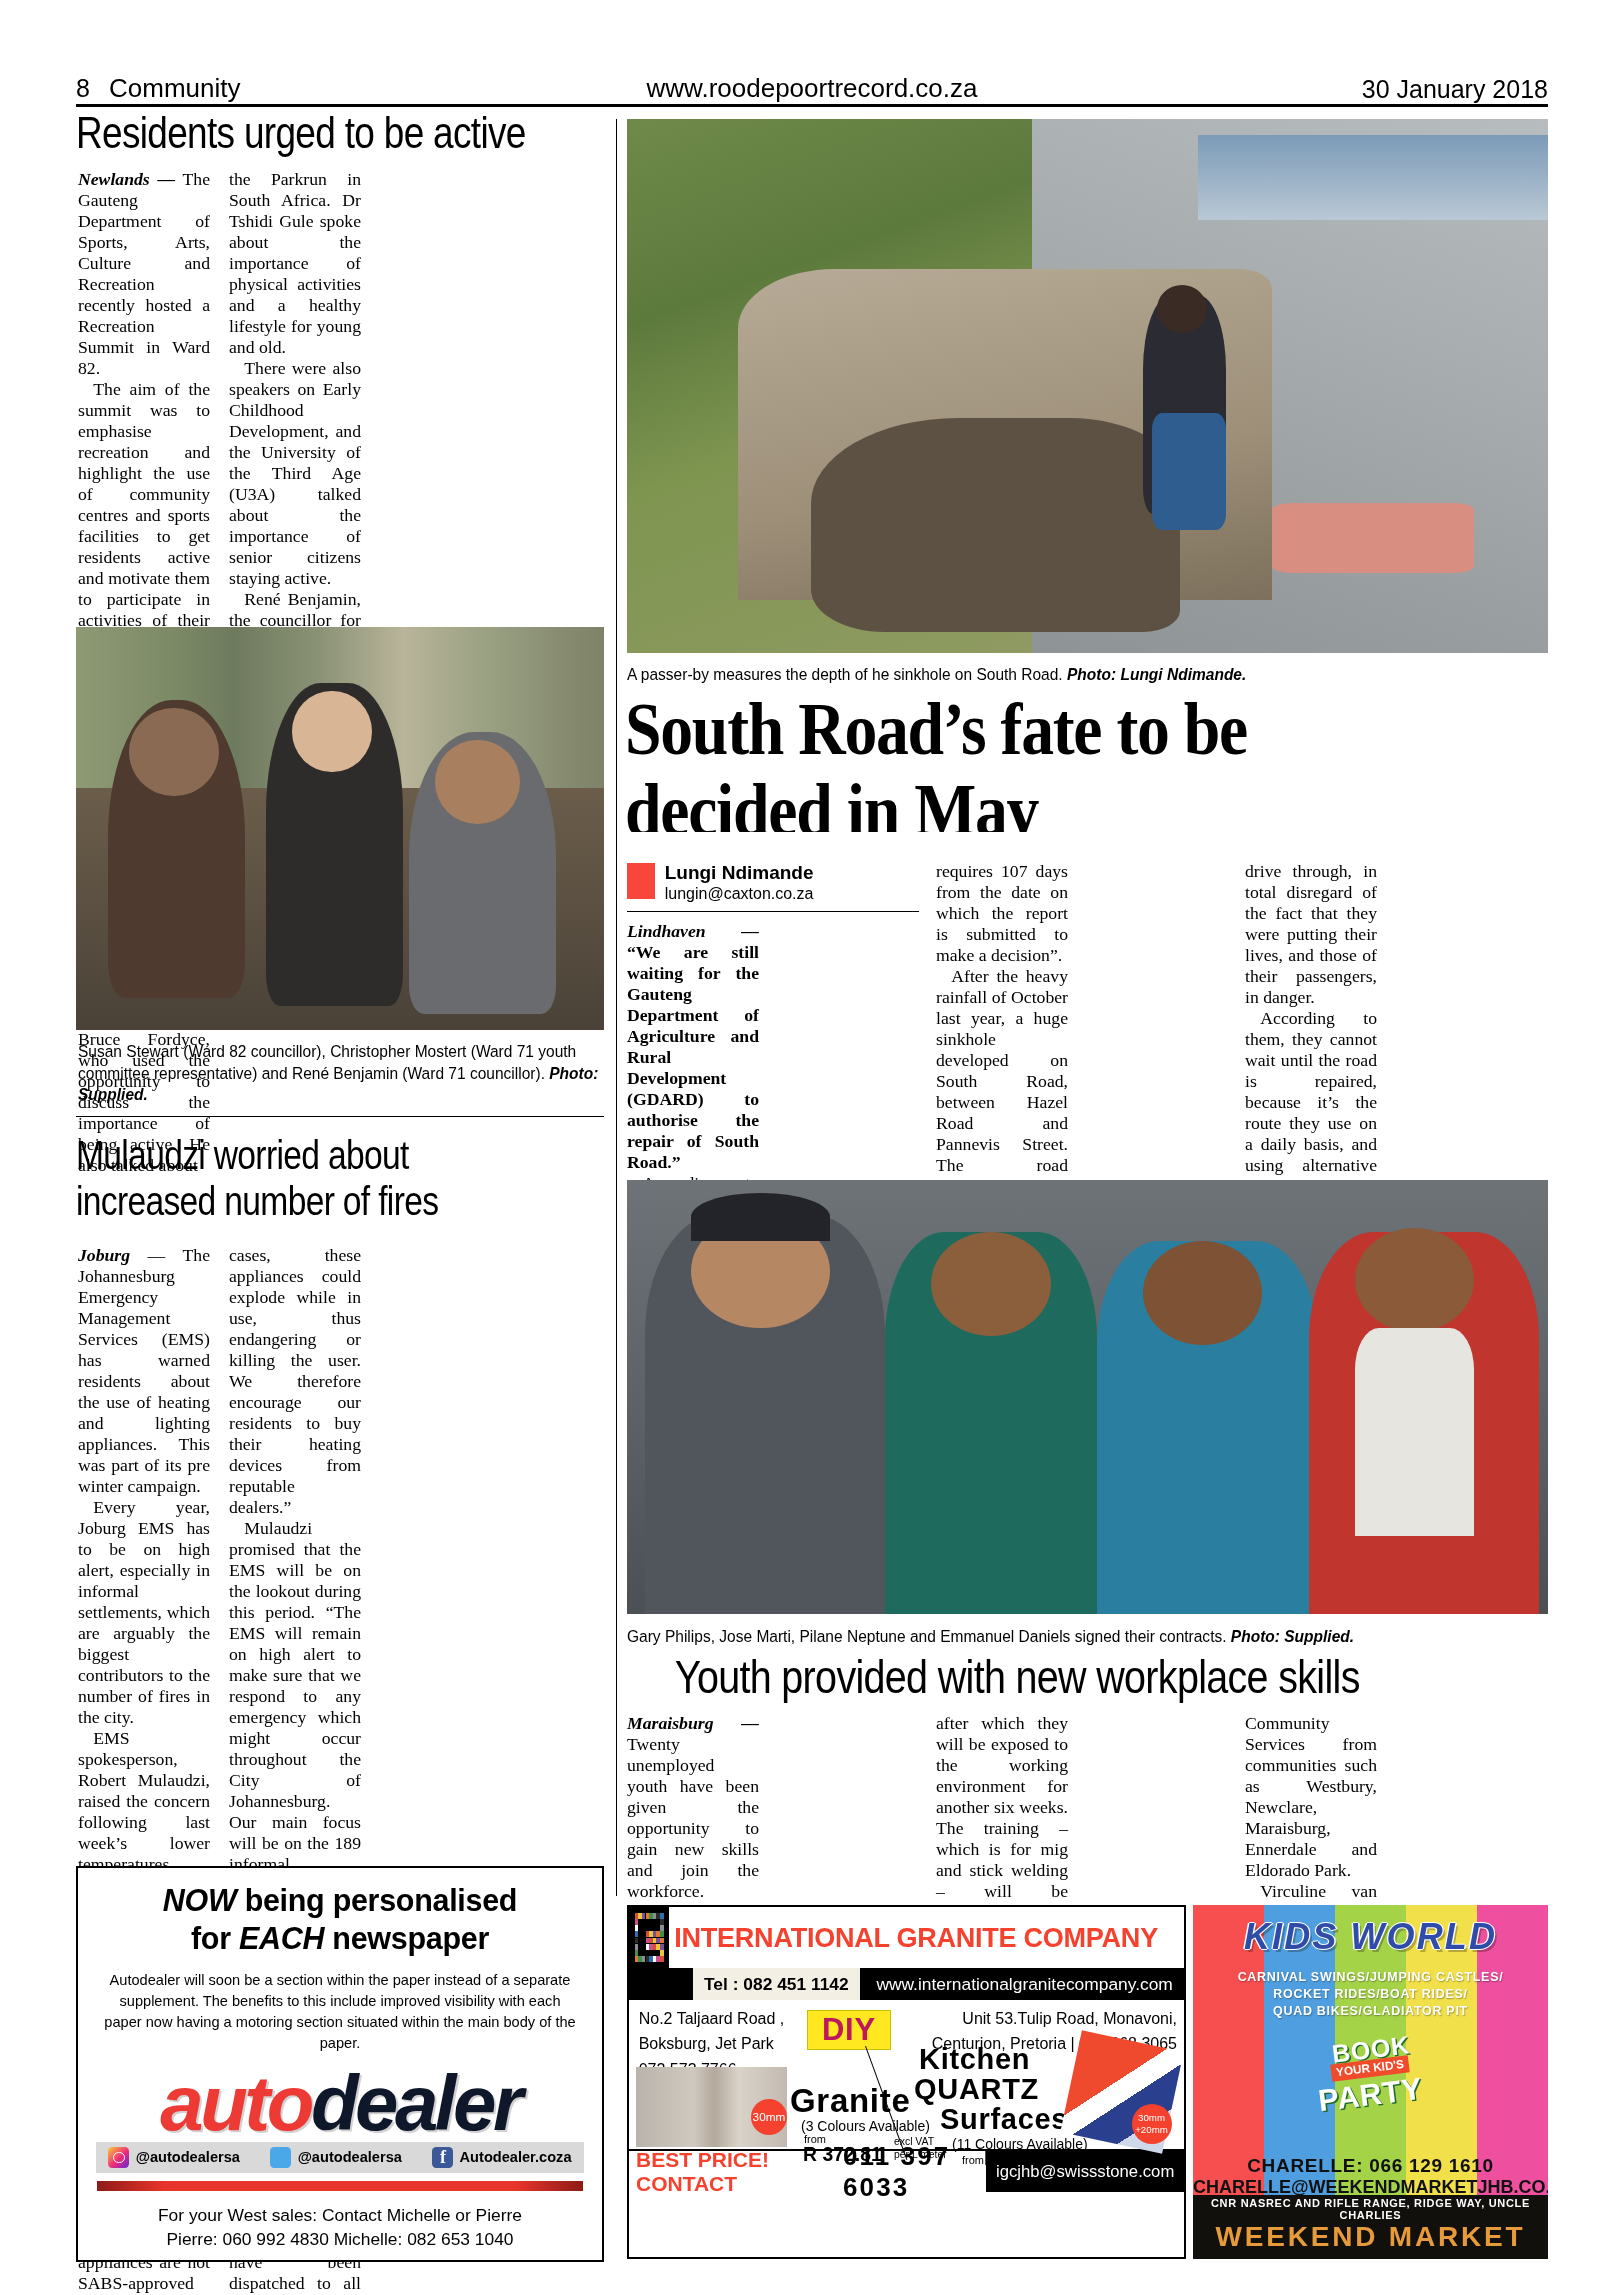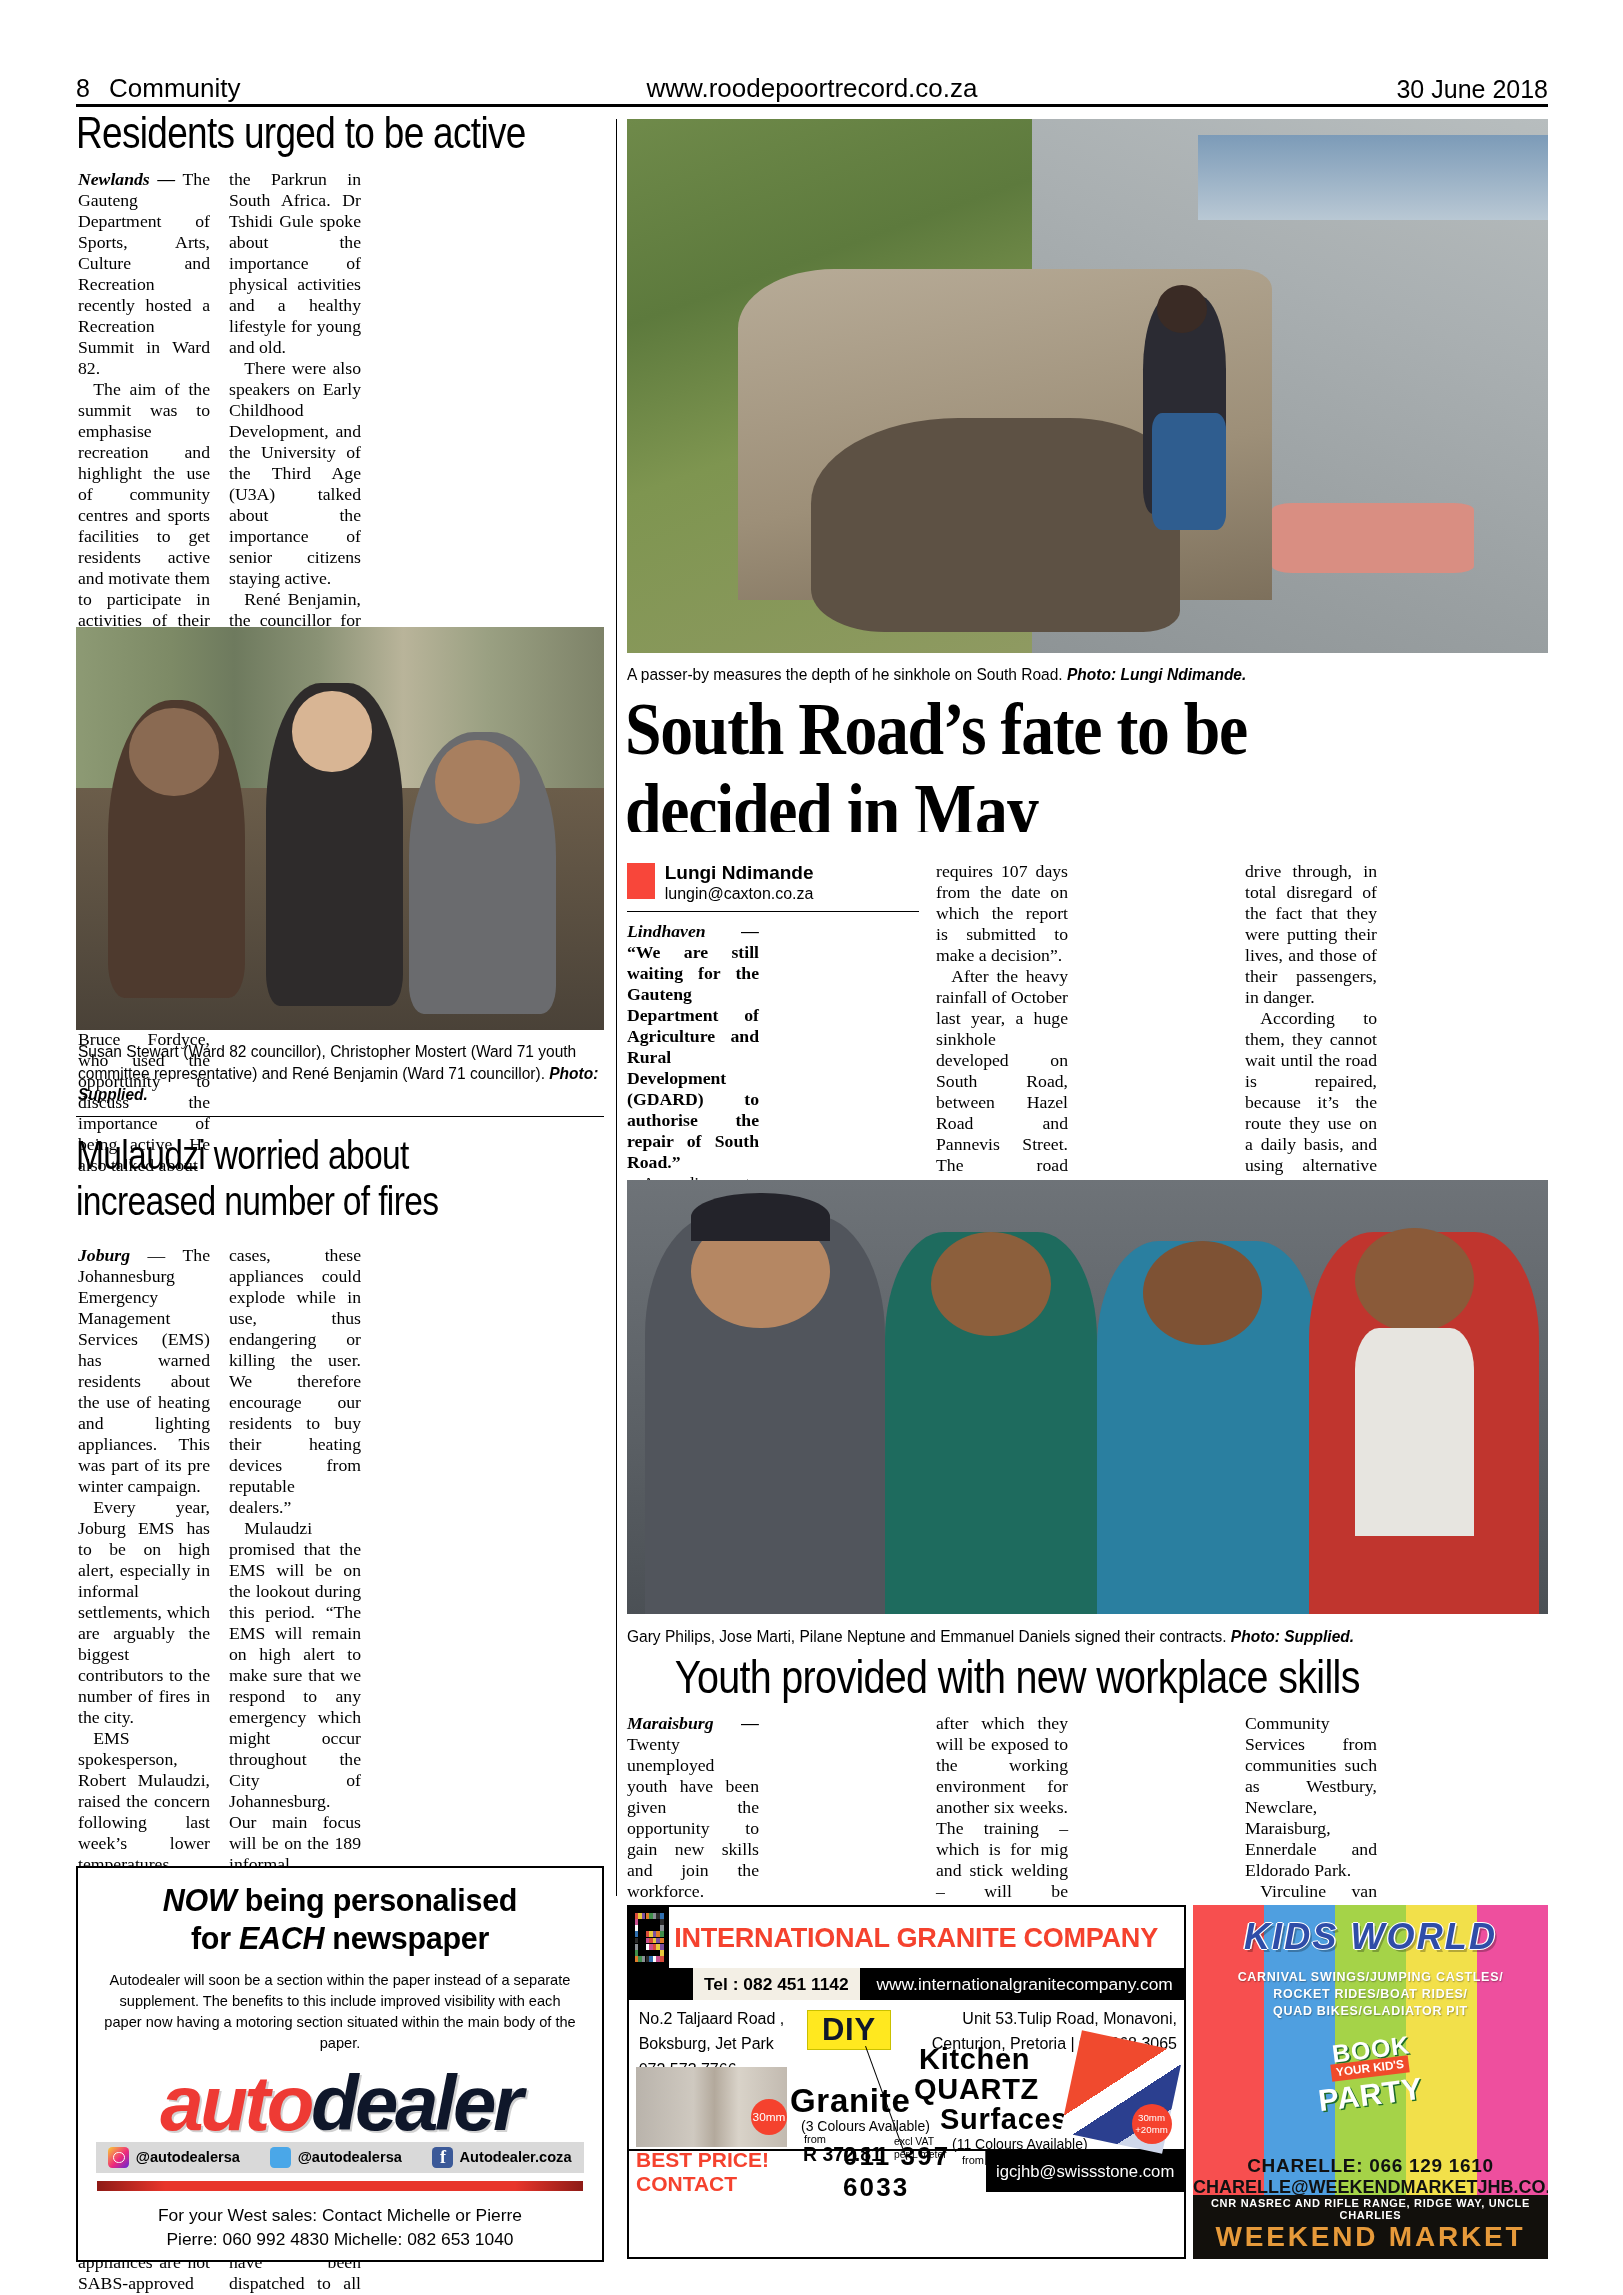--- a/index.html
+++ b/index.html
@@ -105,21 +105,21 @@
     color:#f5422e; font-family:"Liberation Sans",sans-serif; font-weight:bold;
     font-size: 28.5px; letter-spacing:-0.3px; transform: scaleX(0.95); transform-origin:left center;
     padding-left: 5.6px; white-space:nowrap;
   }
   .gran-bar2 { display:flex; background:#000; height: 32px; align-items:stretch; }
   .gran-bar2 .tel { background:#f3efe5; color:#000; font-family:"Liberation Sans",sans-serif; font-weight:bold; font-size:17.4px; display:flex; align-items:center; padding:0 11px; margin-left:64px; }
   .gran-bar2 .web { color:#fff; font-family:"Liberation Sans",sans-serif; font-size:17.4px; display:flex; align-items:center; padding-left:16.7px; white-space:nowrap; }
   .gran-mid { position:relative; height: 149px; }
   .g-addr { font-family:"Liberation Sans",sans-serif; font-size:16px; line-height:1.6; position:absolute; }
   .diy { position:absolute; background:#ffe81f; border:1.4px solid #c9c000; padding: 1.4px 14px; }
-  .diy span { color:#0f172a; font-family:"Liberation Sans",sans-serif; font-weight:bold; font-size:31px; letter-spacing:0.7px; }
+  .diy span { color:#be185d; font-family:"Liberation Sans",sans-serif; font-weight:bold; font-size:31px; letter-spacing:0.7px; }
   .g-big { font-family:"Liberation Sans",sans-serif; font-weight:bold; position:absolute; letter-spacing:0.7px; }
   .g-sub { font-family:"Liberation Sans",sans-serif; font-size:14px; position:absolute; }
   .g-price { font-family:"Liberation Sans",sans-serif; font-weight:bold; position:absolute; }
   .g-dot { position:absolute; background:#f5422e; border-radius:50%; color:#fff; font-family:"Liberation Sans",sans-serif; text-align:center; }
   .gran-bot { display:flex; height: 43px; background:#000; align-items:stretch; border-top:2.1px solid #000; }
   .gran-bot .left { flex:1; background:#fff; display:flex; align-items:center; gap: 19px; padding-left: 7px; }
   .gran-bot .bp { color:#f5422e; font-family:"Liberation Sans",sans-serif; font-weight:bold; font-size:21px; }
   .gran-bot .ph { color:#000; font-family:"Liberation Sans",sans-serif; font-weight:bold; font-size:26px; letter-spacing:2.1px; }
   .gran-bot .mail { color:#fff; font-family:"Liberation Sans",sans-serif; font-size:16.7px; display:flex; align-items:center; padding:0 9.7px; white-space:nowrap; }
   .gswatch { position:absolute; }
@@ -145,21 +145,21 @@
 <body>
 
 <div class="page">
 
   <div class="masthead">
     <div class="mh-left">
       <span class="mh-pageno">8</span>
       <span class="mh-section">Community</span>
     </div>
     <span class="mh-url">www.roodepoortrecord.co.za</span>
-    <span class="mh-date">30 June 2018</span>
+    <span class="mh-date">30 January 2018</span>
   </div>
   <div class="mh-rule"></div>
 
   <div style="position:absolute;left:76px;top:111px;width:528px;height:52px;overflow:hidden;">
     <div class="hl-cond" style="font-size:44px;">Residents urged to be active</div>
   </div>
 
   <div class="body-col" style="position:absolute;left:78px;top:169px;width:132px;">
       <p class="first"><span class="dateline">Newlands —</span> The Gauteng Department of Sports, Arts, Culture and Recreation recently hosted a Recreation Summit in Ward 82.</p>
       <p class="">The aim of the summit was to emphasise recreation and highlight the use of community centres and sports facilities to get residents active and motivate them to participate in activities of their choice such as arts, aerobics, karate, cooking and so much more.</p>

